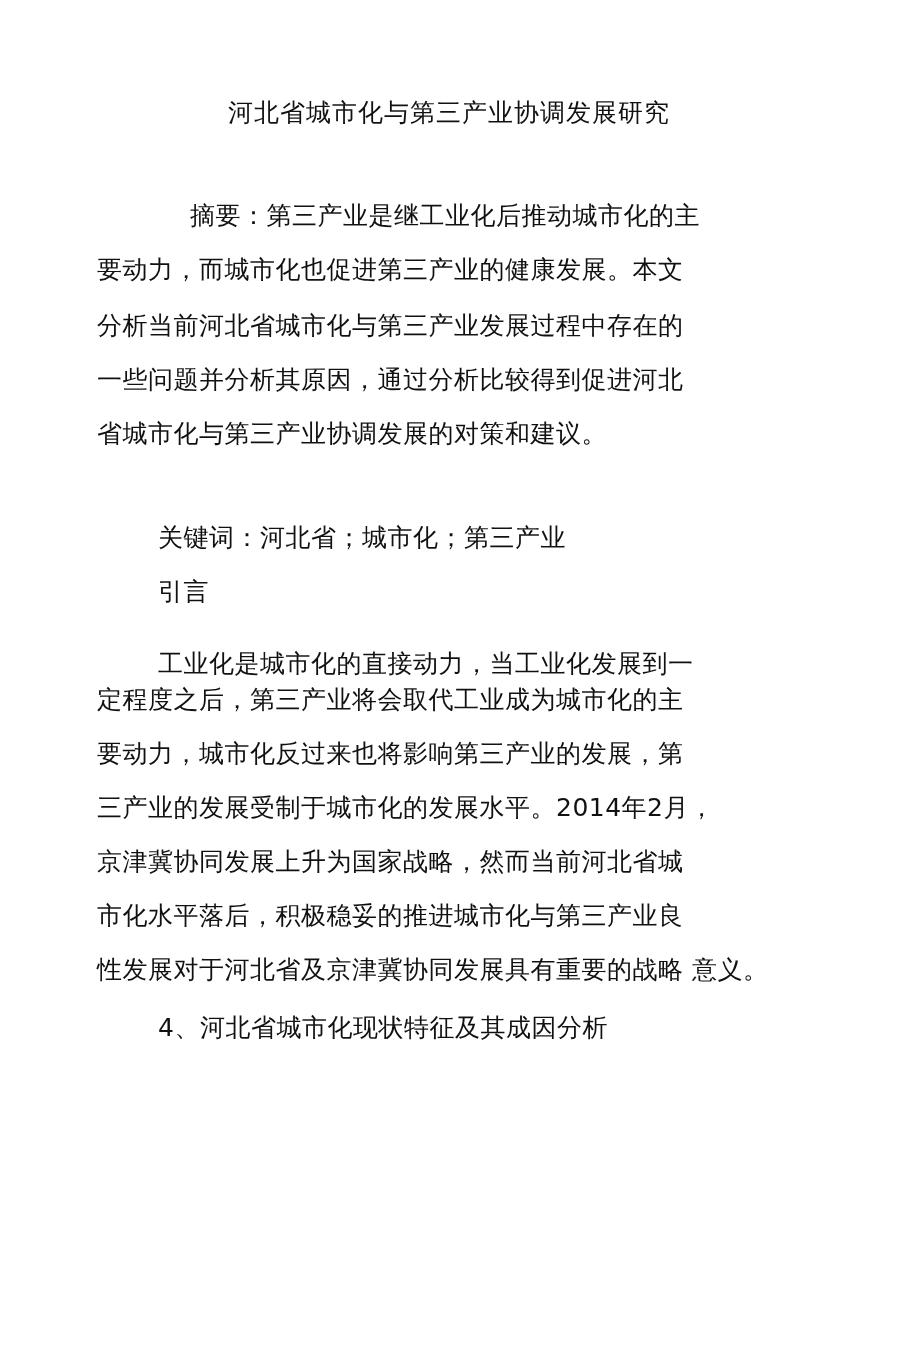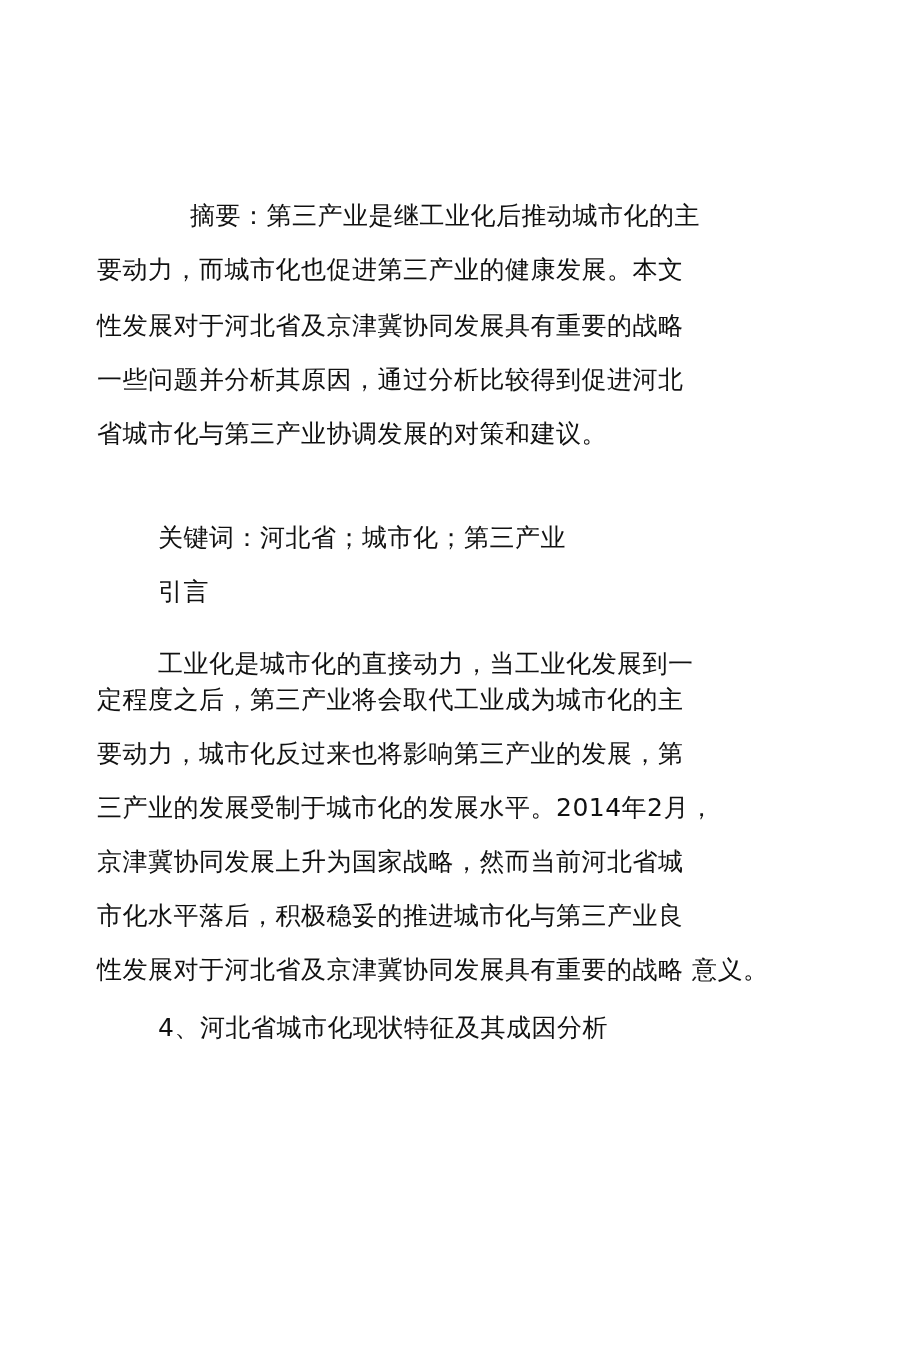--- a/index.html
+++ b/index.html
@@ -33,25 +33,26 @@
     .title {
       font-size: 25px;
       letter-spacing: 1px;
     }
   </style>
 </head>
 <body>
 
 <div class="page">
 
+  <div class="line title" style="left:228px; top:97px;">河北省城市化与第三产业协调发展研究</div>
 
   <div>
     <div class="line" style="left:190px; top:200px;text-align:center;">摘要：第三产业是继工业化后推动城市化的主</div>
     <div class="line" style="left:97px; top:256px;font-family:Liberation Mono, monospace;">要动力，而城市化也促进第三产业的健康发展。本文</div>
-    <div class="line" style="left:97px; top:310px;">性发展对于河北省及京津冀协同发展具有重要的战略</div>
+    <div class="line" style="left:97px; top:310px;">分析当前河北省城市化与第三产业发展过程中存在的</div>
     <div class="line" style="left:97px; top:364px;">一些问题并分析其原因，通过分析比较得到促进河北</div>
     <div class="line" style="left:97px; top:418px;">省城市化与第三产业协调发展的对策和建议。</div>
   </div>
 
   <div class="line" style="left:158px; top:522px;">关键词：河北省；城市化；第三产业</div>
 
   <div class="line" style="left:158px; top:576px;">引言</div>
 
   <div>
     <div class="line" style="left:158px; top:648px;font-family:Liberation Serif, serif;">工业化是城市化的直接动力，当工业化发展到一</div>

